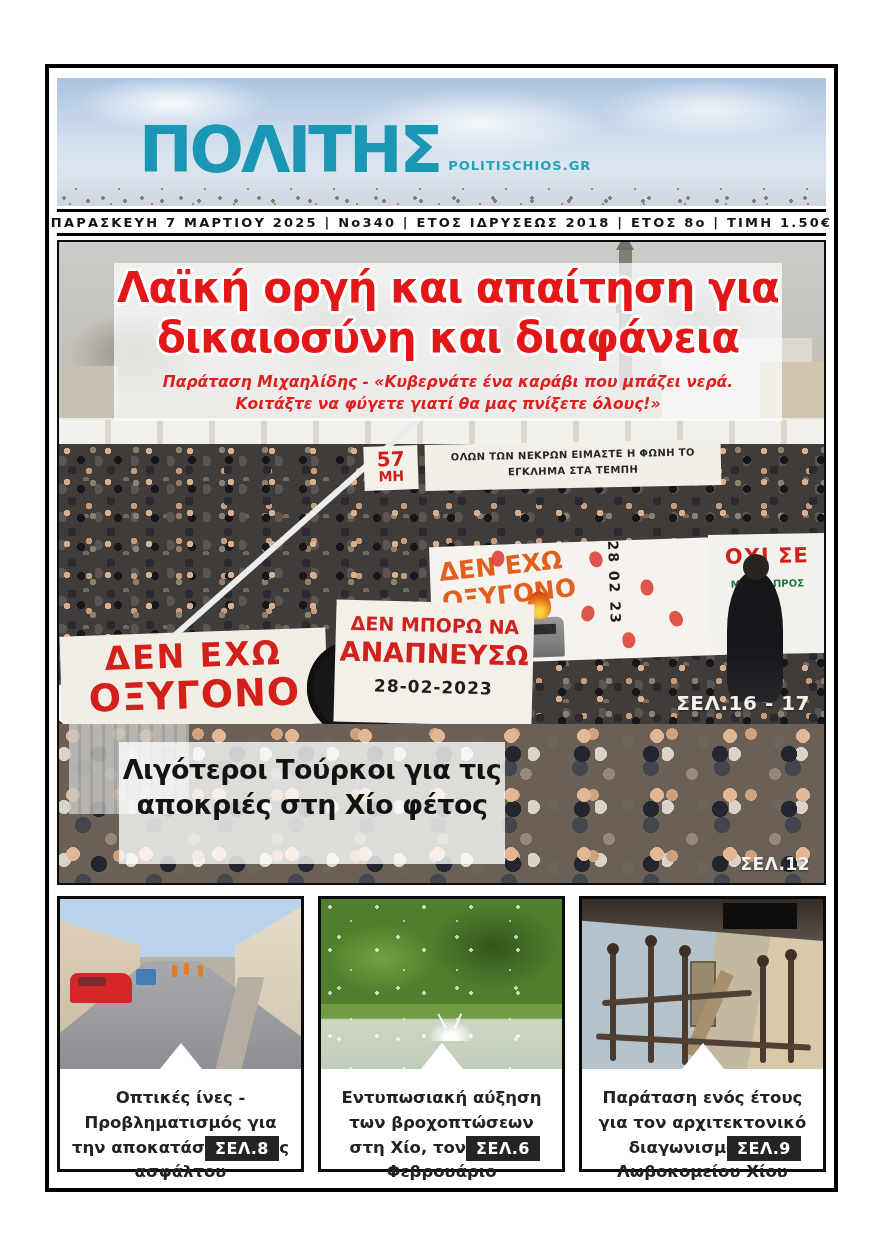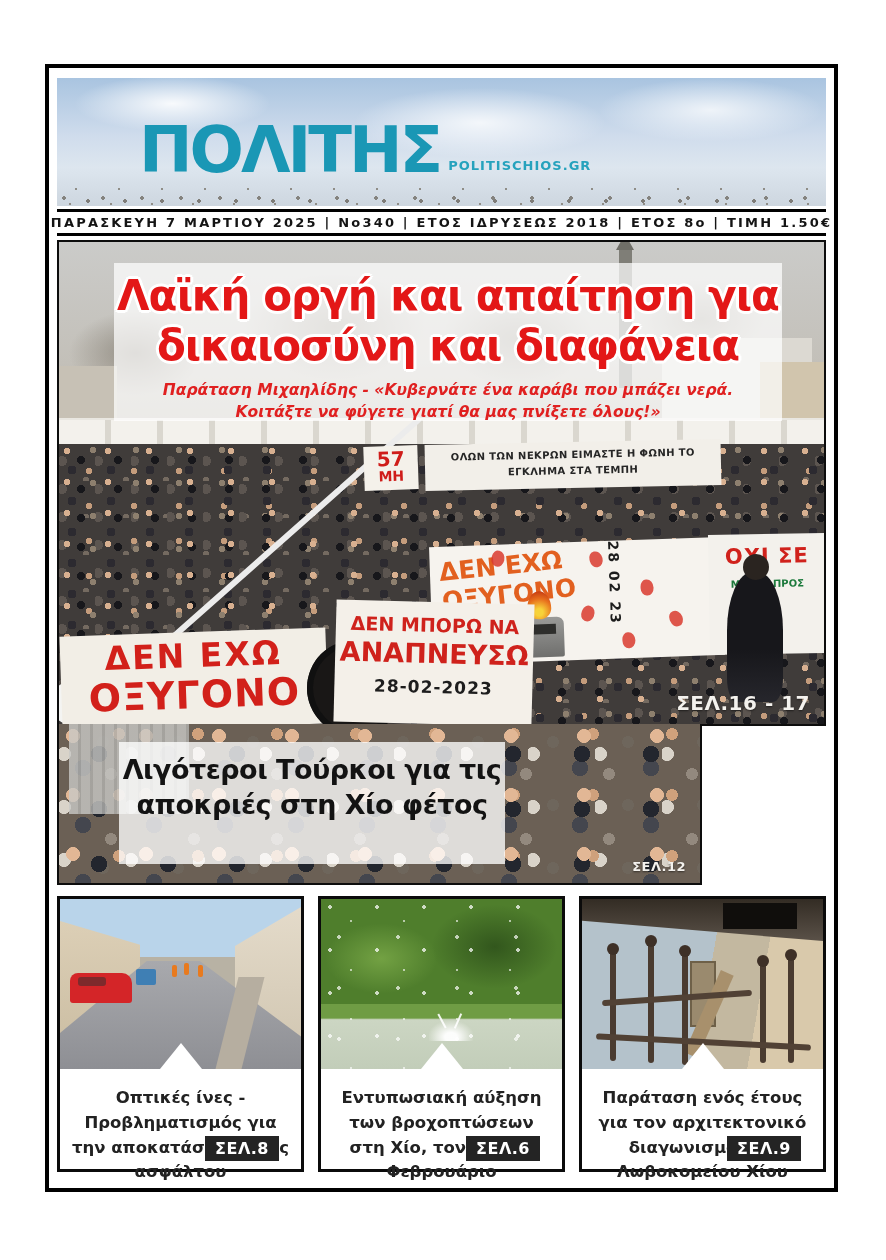--- a/index.html
+++ b/index.html
@@ -102,32 +102,32 @@
     border-radius:50% 50% 50% 50%/62% 62% 38% 38%;}
   .banner-right{position:absolute;left:650px;top:292px;width:117px;height:120px;background:#f3f1ec;
     z-index:3;transform:rotate(-1deg);text-align:center;padding-top:10px;}
   .banner-right .r1{font-size:21px;font-weight:bold;color:#d0221c;display:block;letter-spacing:1px;}
   .banner-right .r2{font-size:10px;font-weight:bold;color:#1c7a3c;display:block;margin-top:10px;}
   .kneeler{position:absolute;left:668px;top:330px;width:56px;height:130px;z-index:4;
     background:linear-gradient(#17171b 60%,#26262c);border-radius:45% 45% 18% 18%;}
   .kneeler::before{content:"";position:absolute;left:16px;top:-18px;width:26px;height:26px;
     border-radius:50%;background:#2a2420;}
   .headline-box{position:absolute;left:55px;top:21px;width:668px;height:158px;z-index:6;
-    background:rgba(255,255,255,.72);text-align:center;padding-top:8px;}
+    background:rgba(255,255,255,.72);text-align:center;padding-top:0;}
   .headline-box h1{margin:0;font-size:42px;line-height:1.2;color:#e31717;font-weight:bold;
     letter-spacing:-1px;
     text-shadow:-2px -2px 0 #fff,2px -2px 0 #fff,-2px 2px 0 #fff,2px 2px 0 #fff,
       0 -3px 0 #fff,0 3px 0 #fff,-3px 0 0 #fff,3px 0 0 #fff;}
   .headline-box p{margin:7px 40px 0;font-size:15.5px;font-weight:bold;font-style:italic;
     color:#e02020;line-height:1.45;}
   .pageref{position:absolute;right:14px;bottom:9px;z-index:7;color:#f4f2ee;font-weight:bold;
     font-size:20px;letter-spacing:.5px;text-shadow:0 1px 2px rgba(0,0,0,.5);}
 
   
-  #story2{position:absolute;left:8px;top:654px;width:645px;height:163px;
+  #story2{position:absolute;left:8px;top:654px;width:769px;height:163px;
     border:2px solid #0d0d0d;overflow:hidden;background:#6b5f55;}
   .crowd2{position:absolute;inset:0;
     background-color:#6b6055;
     background-image:
       radial-gradient(circle 7px at 14px 12px,#e2b795 99%,transparent),
       radial-gradient(circle 8px at 40px 30px,#23262e 99%,transparent),
       radial-gradient(circle 6px at 60px 10px,#cfa17c 99%,transparent),
       radial-gradient(circle 8px at 24px 44px,#44464e 99%,transparent),
       radial-gradient(circle 6px at 52px 50px,#93897e 99%,transparent),
       radial-gradient(circle 7px at 5px 30px,#d9d3c9 99%,transparent),
@@ -266,21 +266,21 @@
     </div>
     <div class="pageref">ΣΕΛ.16 - 17</div>
   </section>
 
   <section id="story2">
     <div class="crowd2"></div>
     <div class="kiosk"></div>
     <div class="overlay2">
       <h2>Λιγότεροι Τούρκοι για τις αποκριές στη Χίο φέτος</h2>
     </div>
-    <div class="pageref" style="font-size:13px;">ΣΕΛ.12</div>
+    <div class="pageref" style="font-size:17px;">ΣΕΛ.12</div>
   </section>
 
   <article class="card" id="card1">
     <div class="card-photo photo-street">
       <div class="st-bldL"></div>
       <div class="st-bldR"></div>
       <div class="st-road"></div>
       <div class="st-curb"></div>
       <div class="st-car"></div>
       <div class="st-bins"></div>

